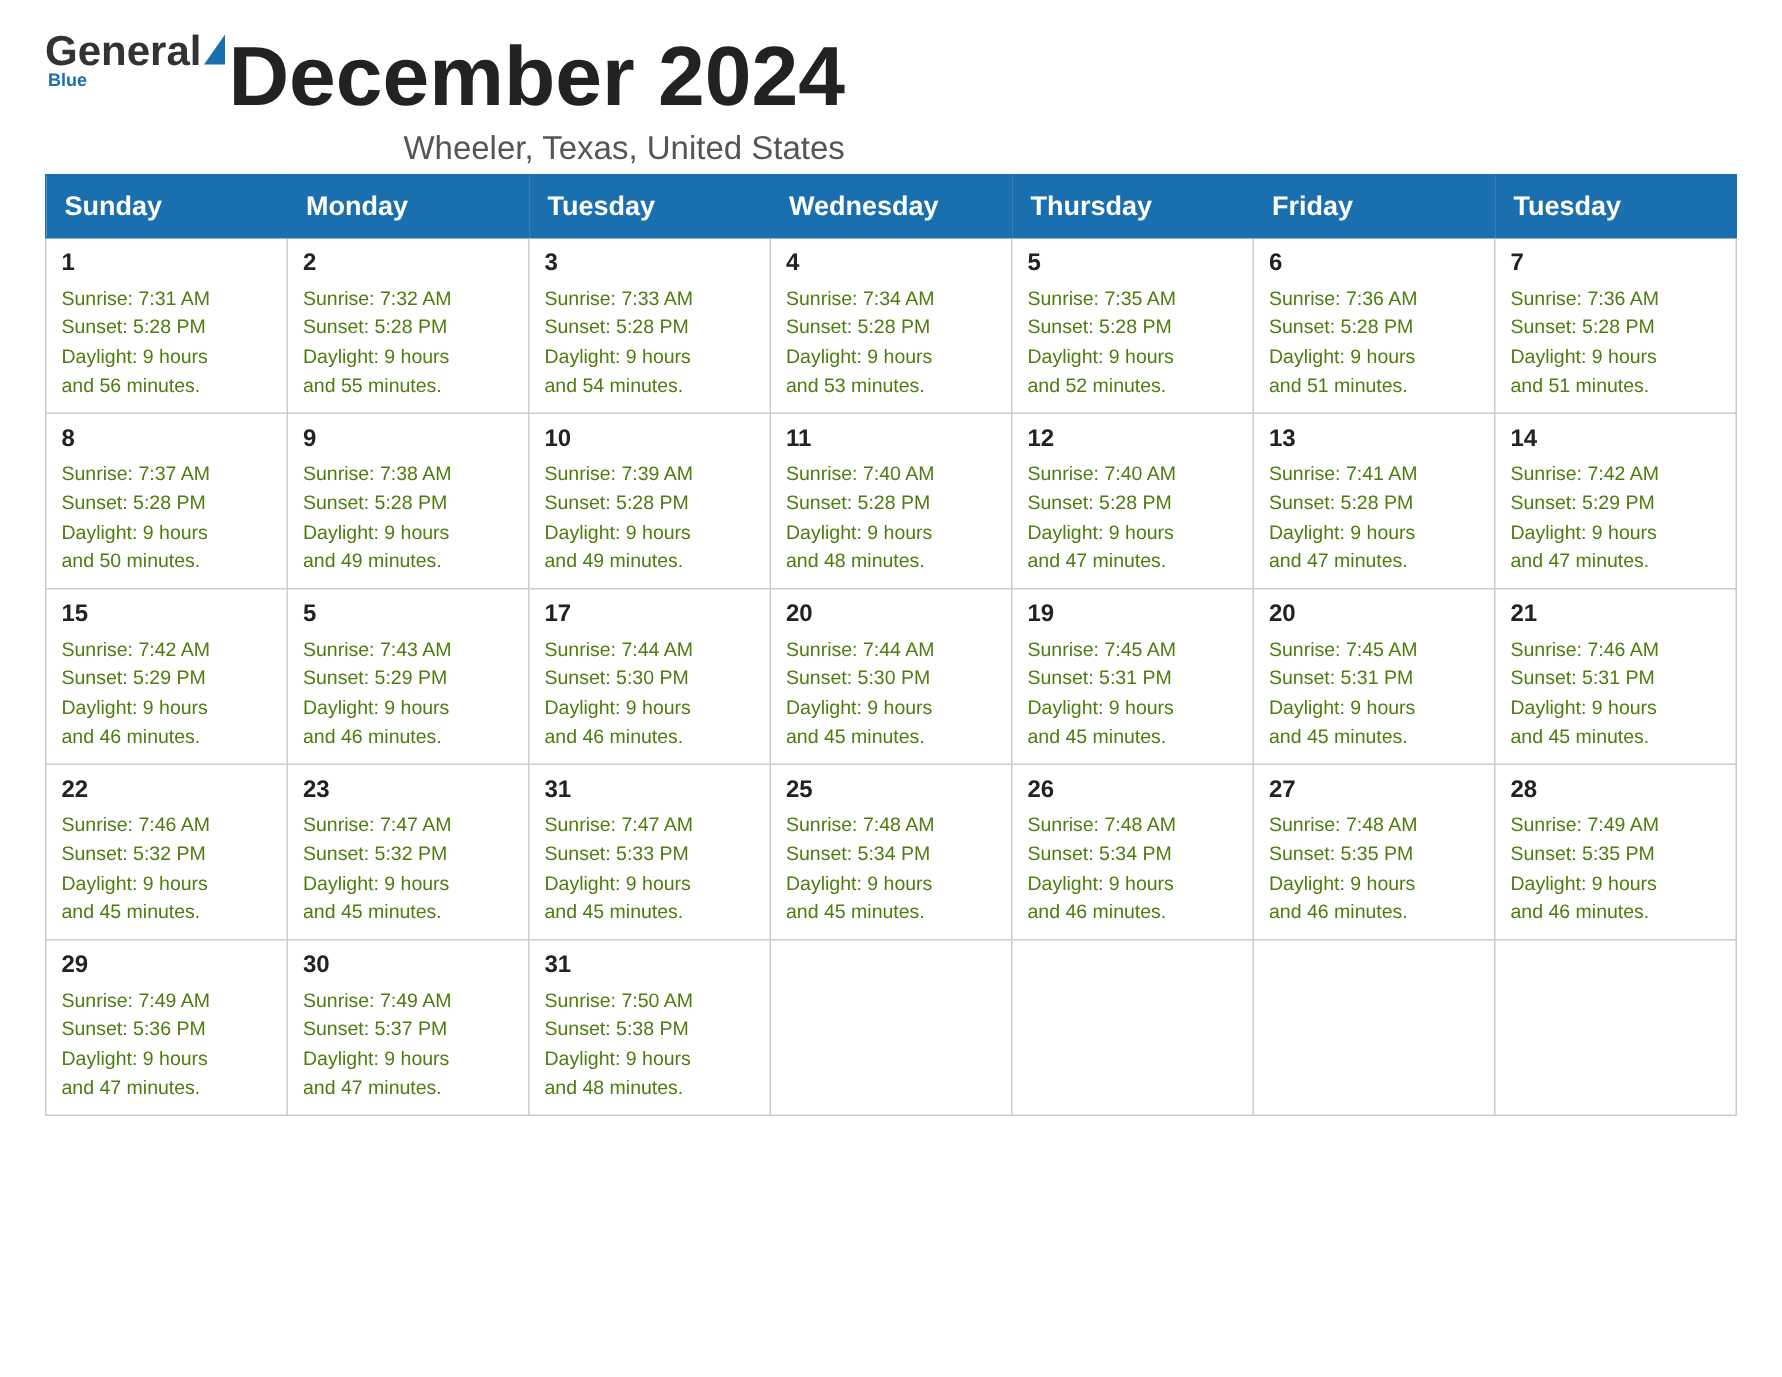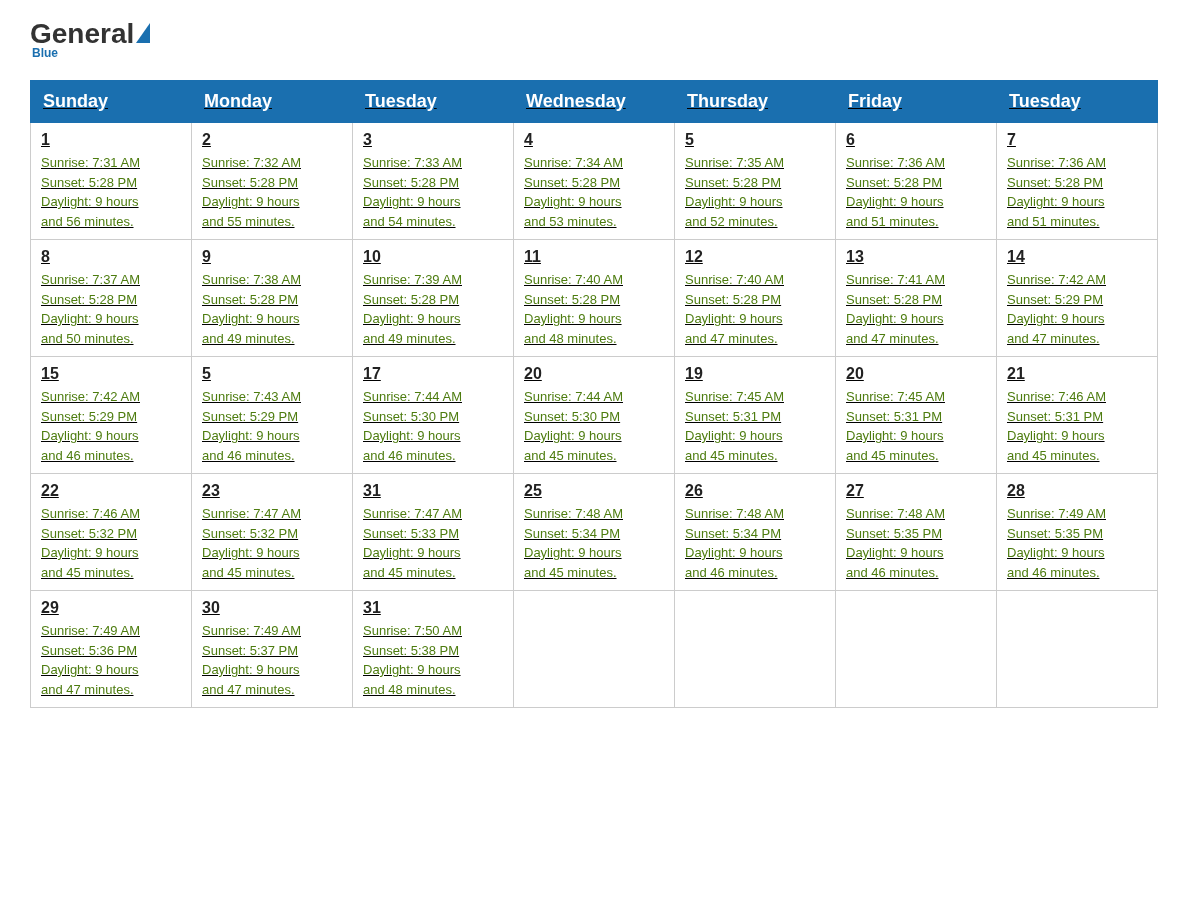--- a/index.html
+++ b/index.html
@@ -6,21 +6,21 @@
     body {
       background: #fff;
       font-family: Arial, sans-serif;
       width: 1188px;
       min-height: 918px;
       padding: 20px 30px;
     }
     .header {
       display: flex;
       align-items: flex-start;
-      margin-bottom: 20px;
+      margin-bottom: 4px;
     }
     .logo {
       display: flex;
       flex-direction: column;
       align-items: flex-start;
     }
     .logo-text {
       display: flex;
       align-items: center;
       font-size: 28px;
@@ -57,21 +57,20 @@
     }
     .location {
       font-size: 22px;
       color: #555;
       margin-top: 4px;
     }
     .calendar {
       width: 100%;
       border-collapse: collapse;
       border: 1px solid #aaa;
-      text-decoration: underline;
     }
     .calendar th {
       background-color: #1a6faf;
       color: #fff;
       font-size: 18px;
       font-weight: bold;
       padding: 10px 12px;
       text-align: left;
       border: 1px solid #1a6faf;
     }
@@ -105,20 +104,24 @@
 </head>
 <body>
 
 <div class="header">
   <div class="logo">
     <div class="logo-text">
       <span class="logo-general">General</span>
       <span class="logo-triangle"></span>
     </div>
     <div class="logo-sub">Blue</div>
+  </div>
+  <div class="title-block">
+    <div class="month-title">December 2024</div>
+    <div class="location">Wheeler, Texas, United States</div>
   </div>
 </div>
 
 <table class="calendar">
   <thead>
     <tr>
       <th>Sunday</th>
       <th>Monday</th>
       <th>Tuesday</th>
       <th>Wednesday</th>

